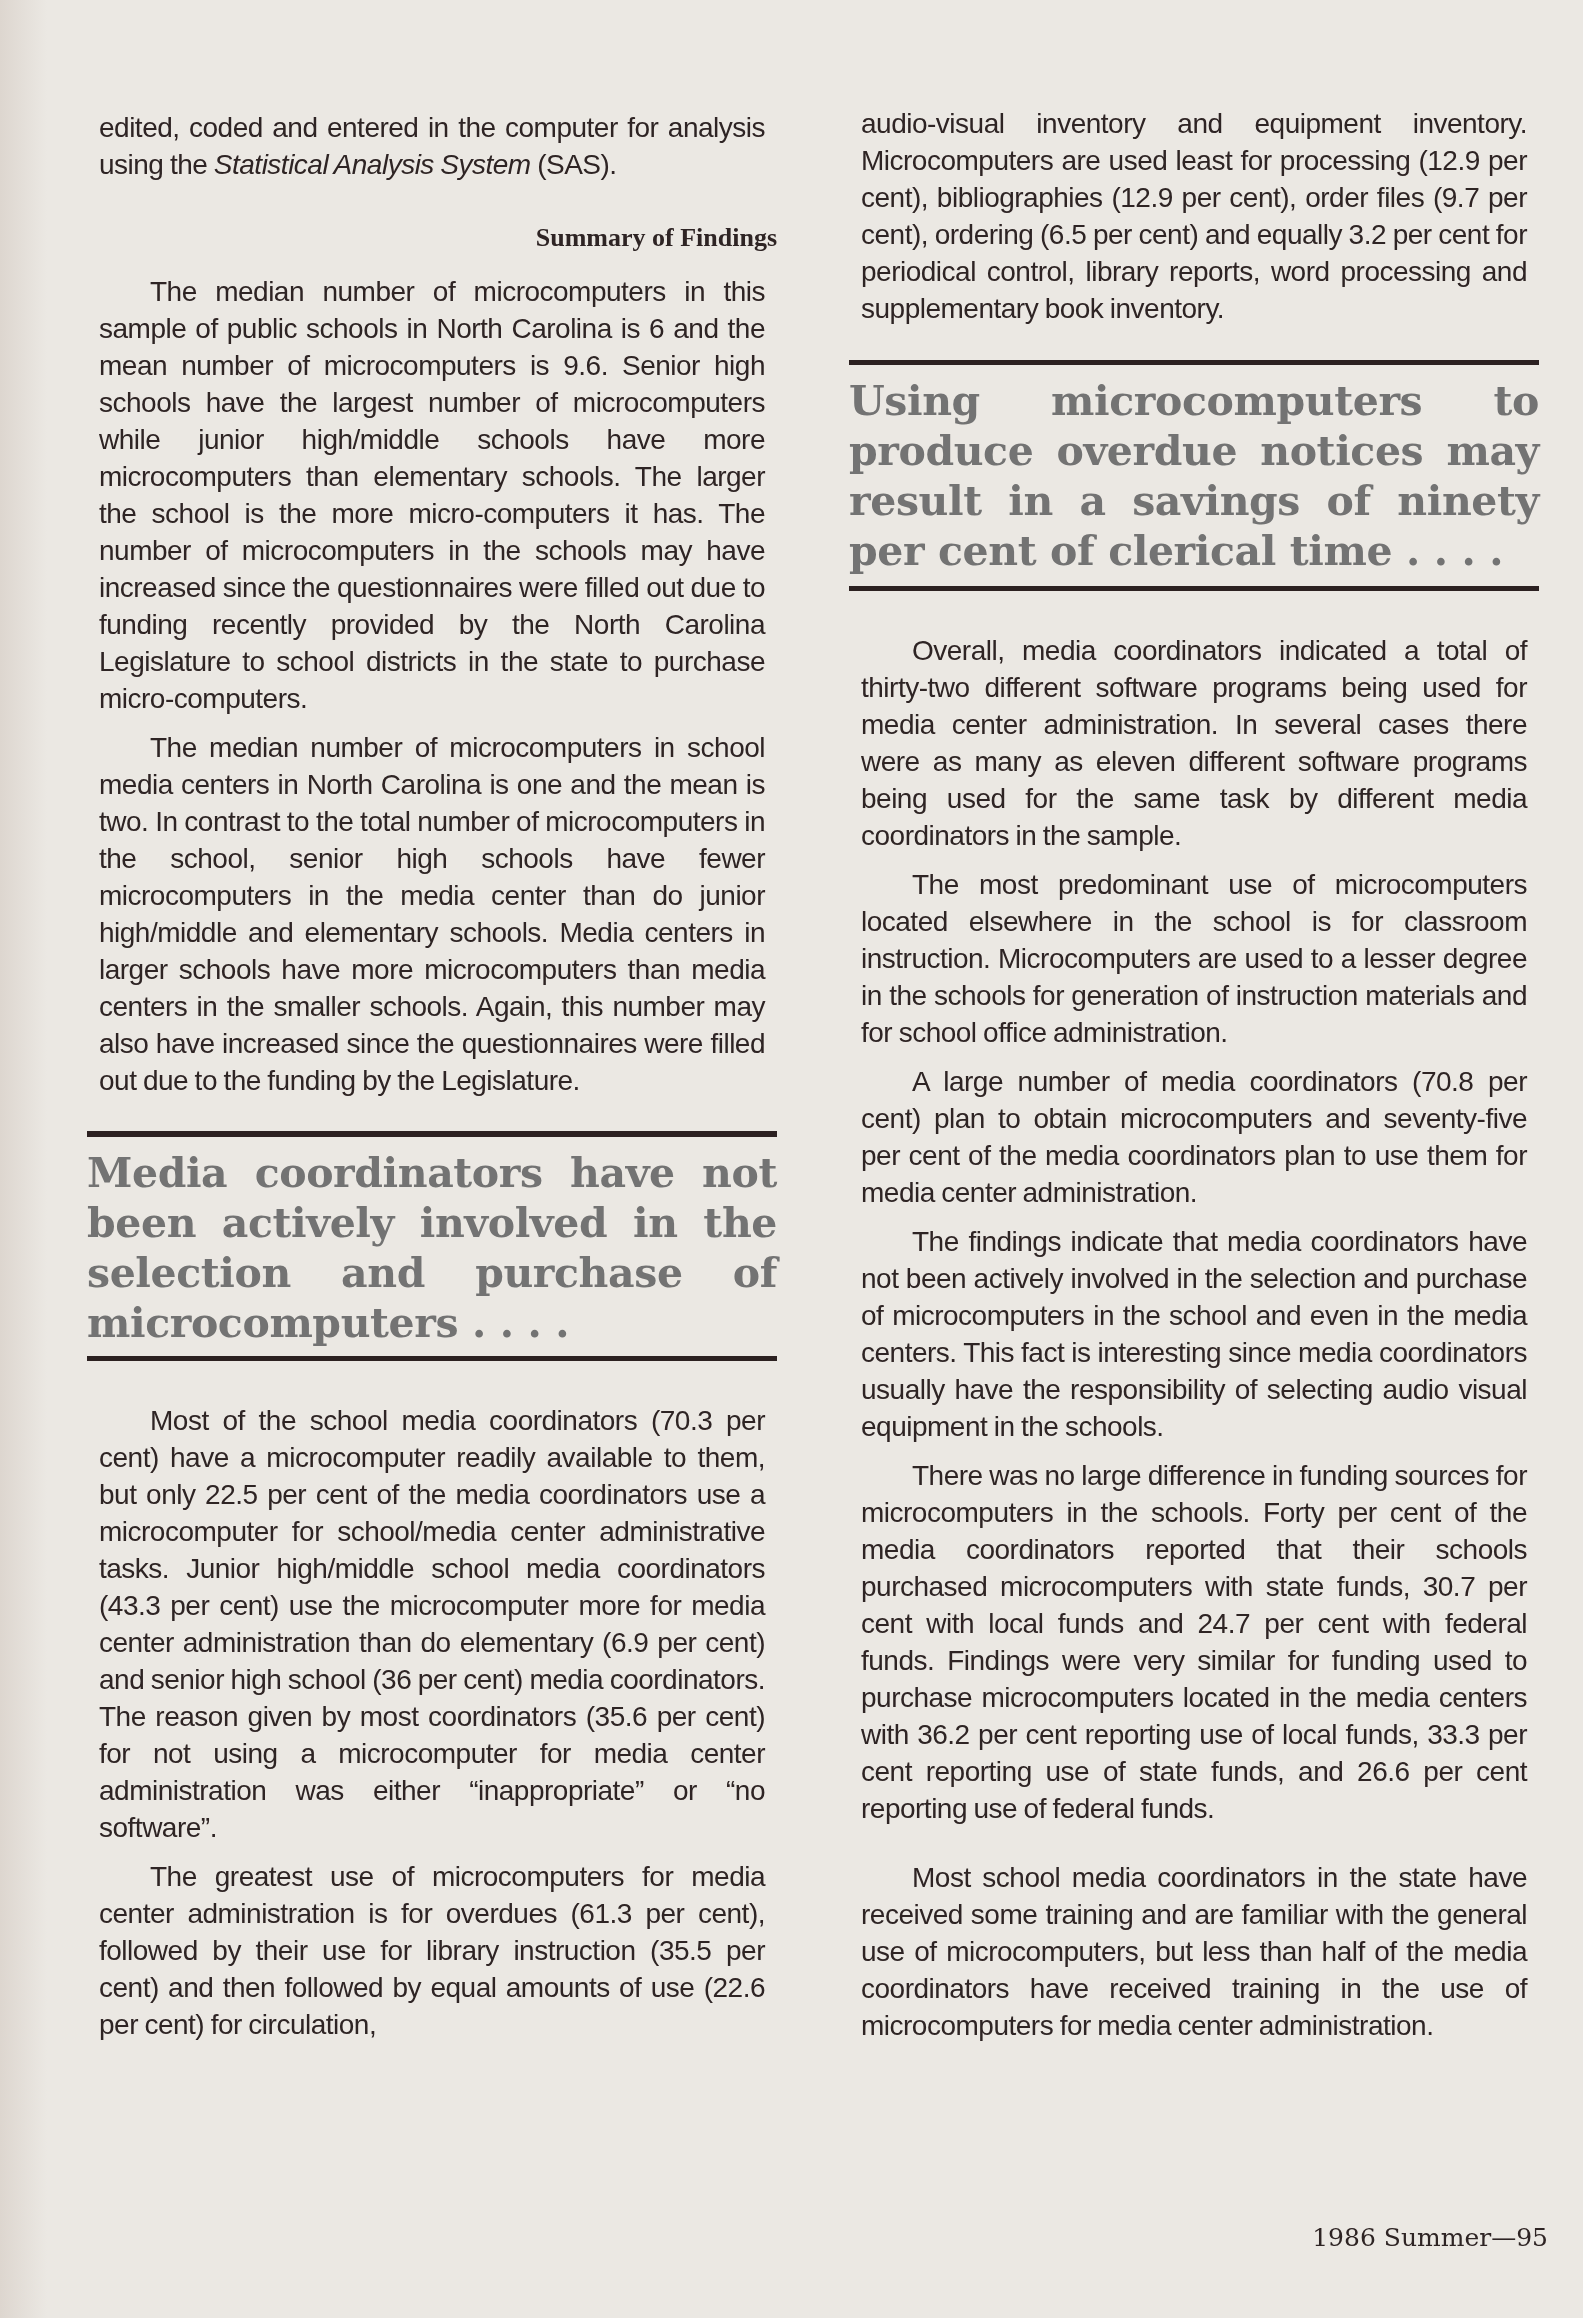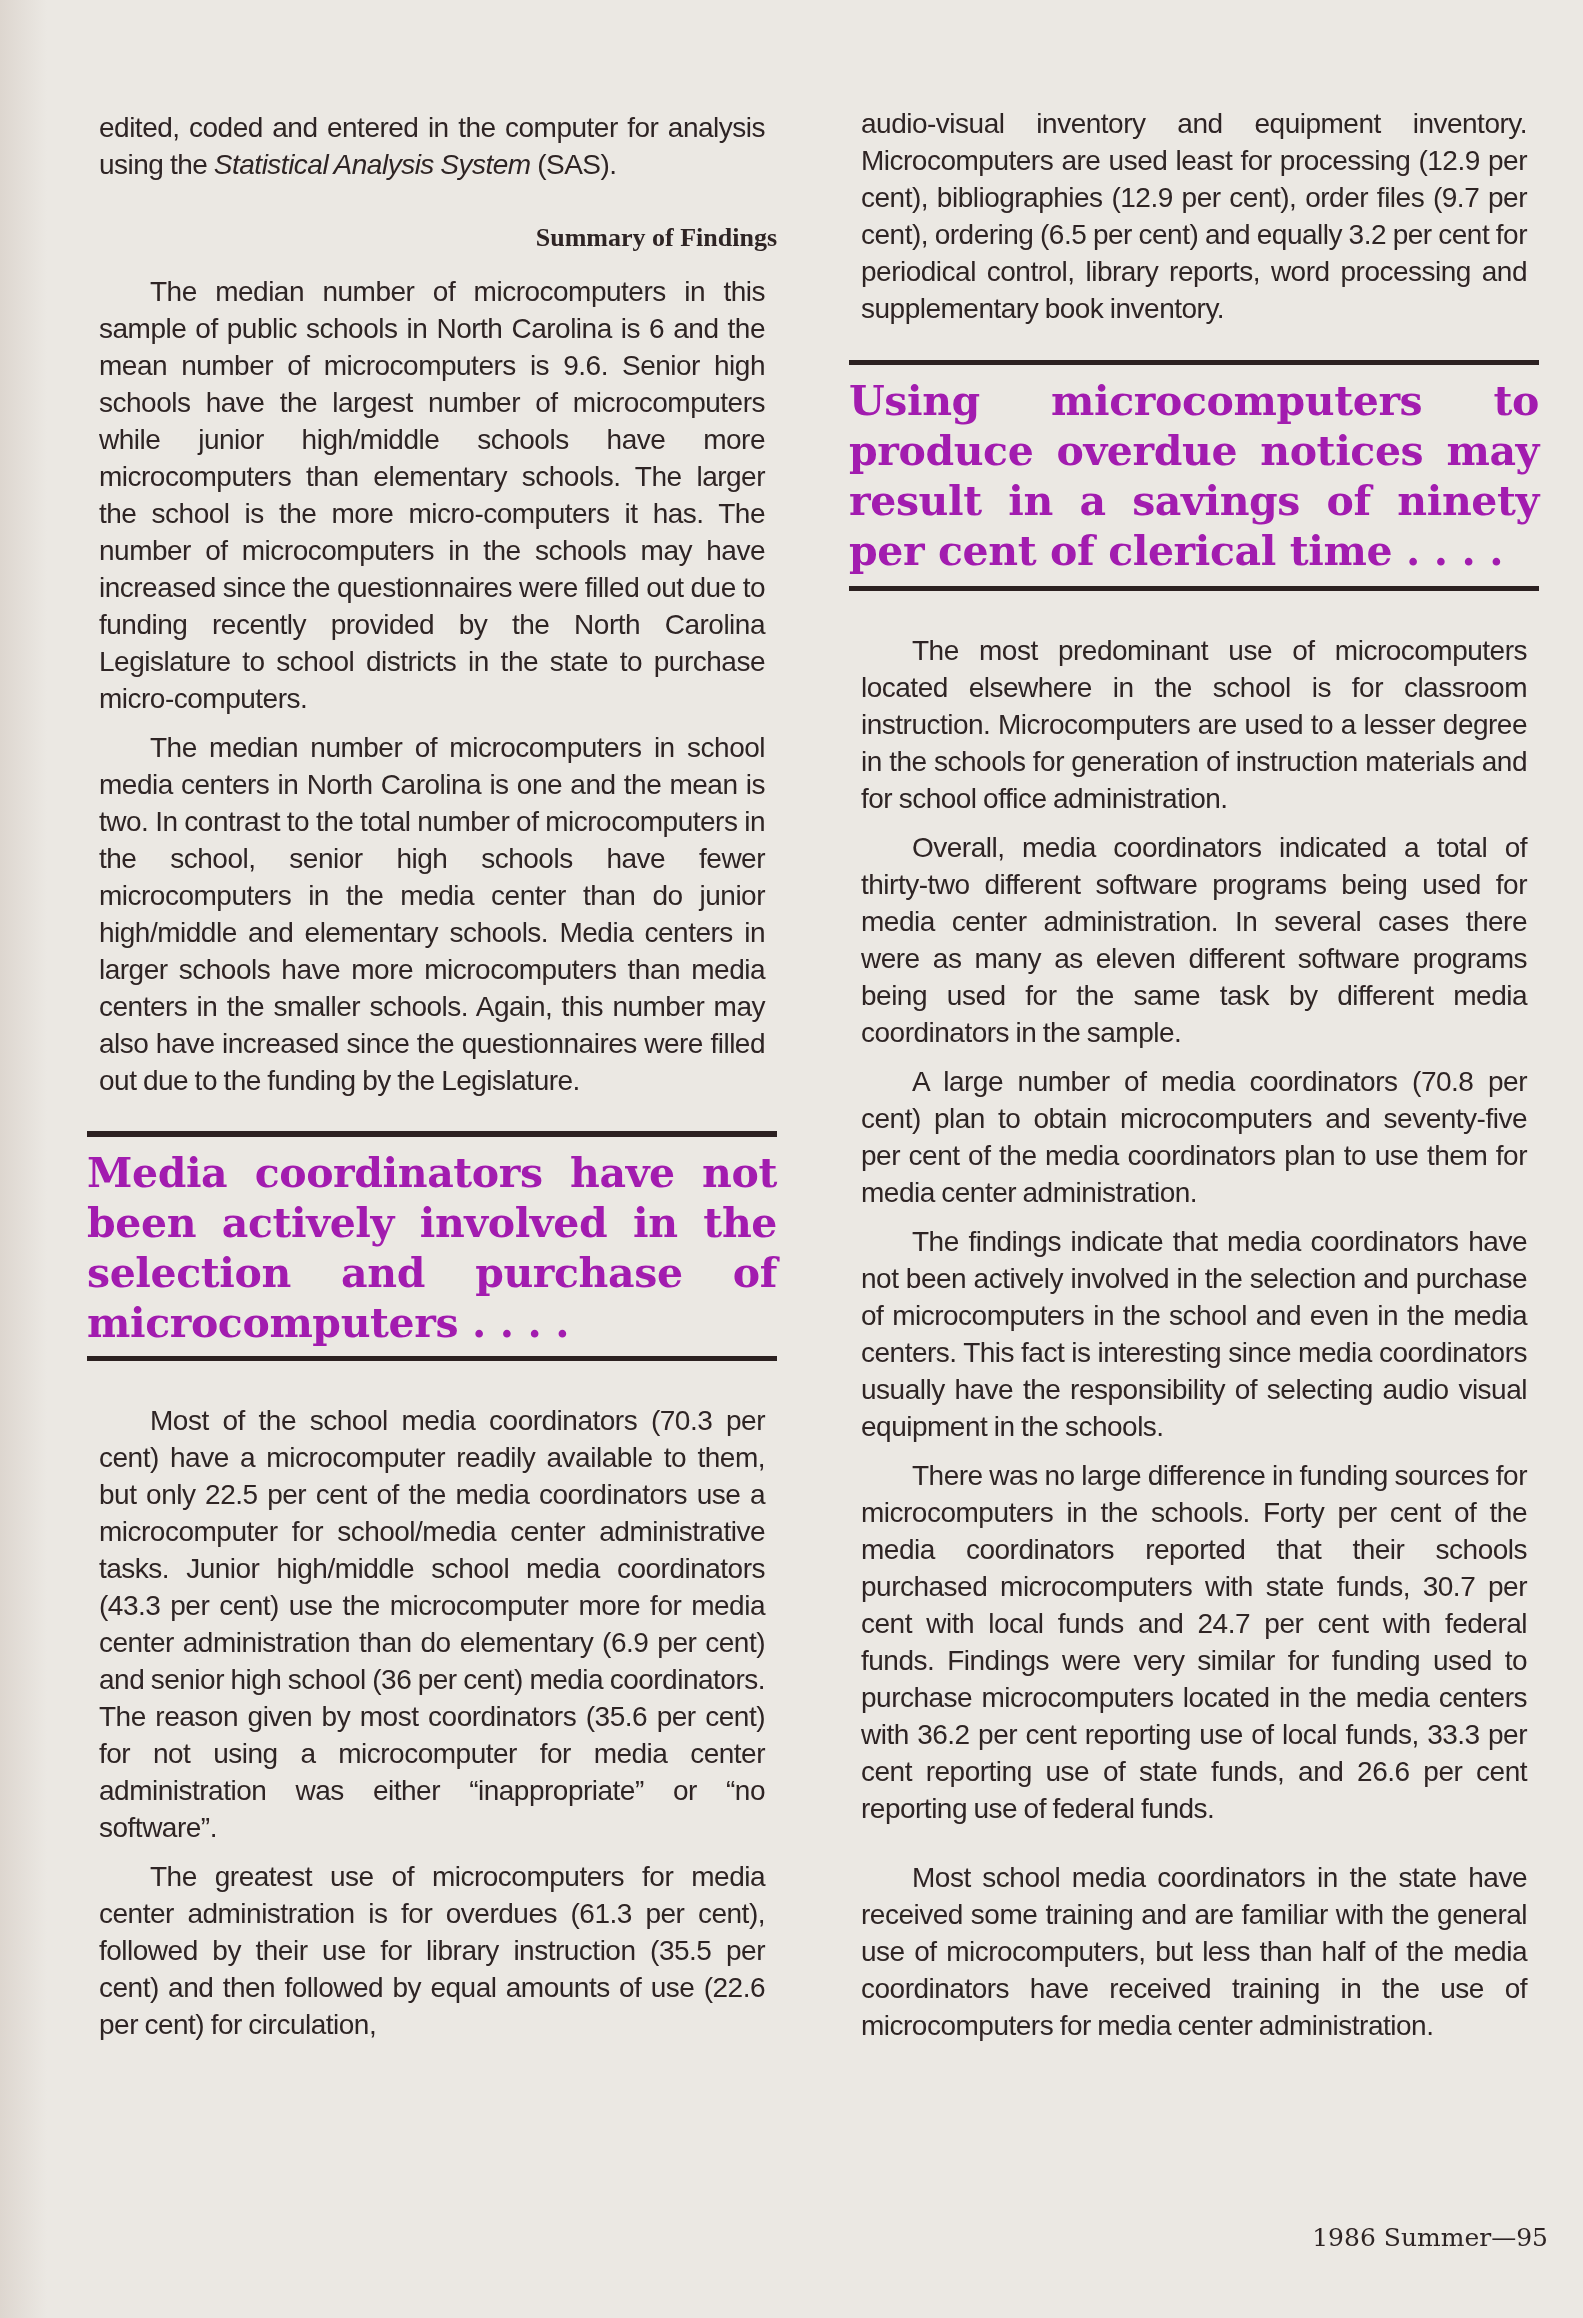--- a/index.html
+++ b/index.html
@@ -40,21 +40,21 @@
     height: 5.5px; background: #2c2121; width: 690px;
   }
   .pull {
     margin: 0;
     font-family: "DejaVu Serif", "Liberation Serif", serif;
     font-weight: bold;
     font-size: 41px;
     line-height: 50px;
     letter-spacing: -0.4px;
     text-align: justify;
-    color: #a21caf;
+    color: #737373;
   }
   .footer {
     position: absolute; right: 35px; top: 2223px;
     font-family: "DejaVu Serif", "Liberation Serif", serif;
     font-size: 25px; color: #2e2424; text-align: right;
   }
 </style>
 </head>
 <body>
 
@@ -80,22 +80,22 @@
 
 <div class="col" id="col-right">
   <p class="p">audio-visual inventory and equipment inventory. Microcomputers are used least for processing (12.9 per cent), bibliographies (12.9 per cent), order files (9.7 per cent), ordering (6.5 per cent) and equally 3.2 per cent for periodical control, library reports, word processing and supplementary book inventory.</p>
   <div style="height:20.6px"></div>
   <div class="rule"></div>
   <div style="height:11px"></div>
   <p class="pull">Using microcomputers to produce overdue notices may result in a savings of ninety per cent of clerical time . . . .</p>
   <div style="height:9.5px"></div>
   <div class="rule"></div>
   <div style="height:28.5px"></div>
+  <p class="p indent">Overall, media coordinators indicated a total of thirty-two different software programs being used for media center administration. In several cases there were as many as eleven different software programs being used for the same task by different media coordinators in the sample.</p>
   <p class="p indent">The most predominant use of microcomputers located elsewhere in the school is for classroom instruction. Microcomputers are used to a lesser degree in the schools for generation of instruction materials and for school office administration.</p>
-  <p class="p indent">Overall, media coordinators indicated a total of thirty-two different software programs being used for media center administration. In several cases there were as many as eleven different software programs being used for the same task by different media coordinators in the sample.</p>
   <p class="p indent">A large number of media coordinators (70.8 per cent) plan to obtain microcomputers and seventy-five per cent of the media coordinators plan to use them for media center administration.</p>
   <p class="p indent">The findings indicate that media coordinators have not been actively involved in the selection and purchase of microcomputers in the school and even in the media centers. This fact is interesting since media coordinators usually have the responsibility of selecting audio visual equipment in the schools.</p>
   <p class="p indent">There was no large difference in funding sources for microcomputers in the schools. Forty per cent of the media coordinators reported that their schools purchased microcomputers with state funds, 30.7 per cent with local funds and 24.7 per cent with federal funds. Findings were very similar for funding used to purchase microcomputers located in the media centers with 36.2 per cent reporting use of local funds, 33.3 per cent reporting use of state funds, and 26.6 per cent reporting use of federal funds.</p>
   <div style="height:8px"></div>
   <p class="p indent">Most school media coordinators in the state have received some training and are familiar with the general use of microcomputers, but less than half of the media coordinators have received training in the use of microcomputers for media center administration.</p>
 </div>
 
 <div class="footer">1986 Summer—95</div>
 
 

